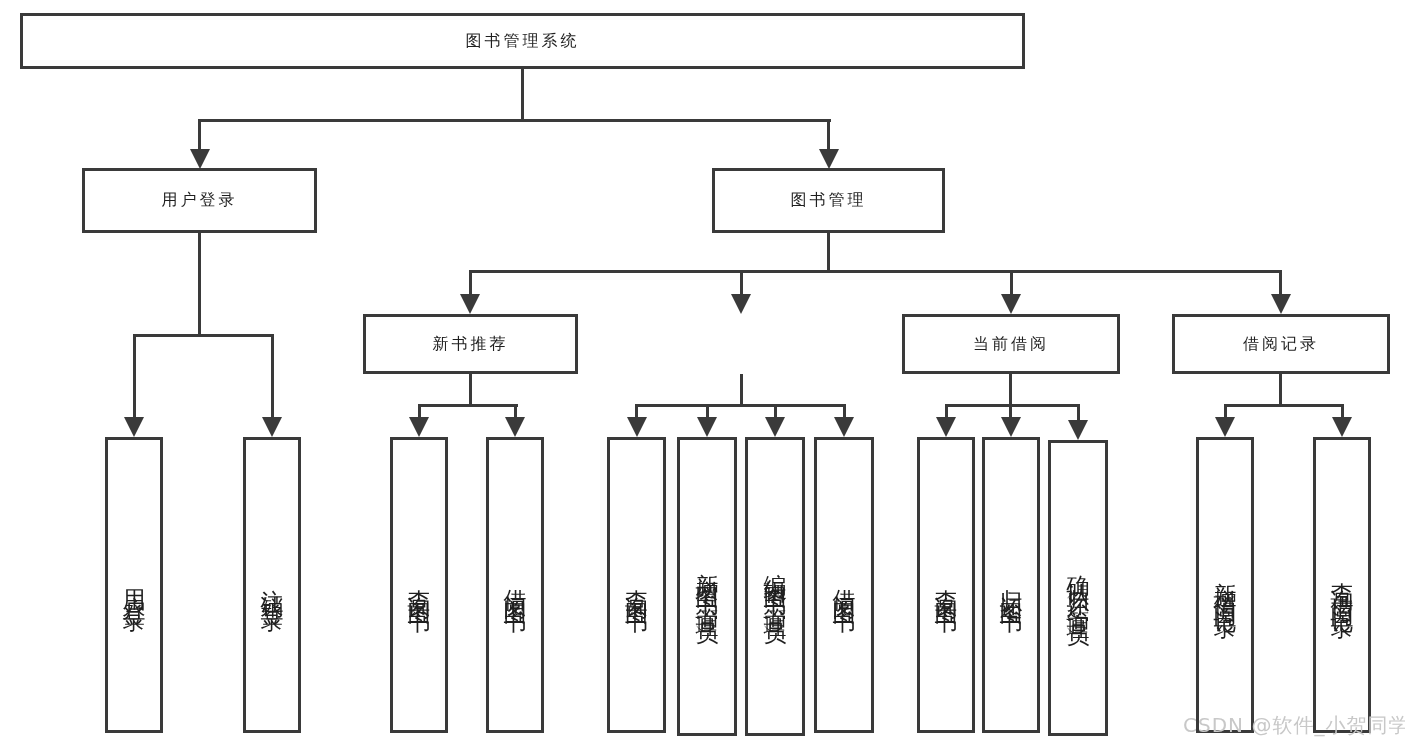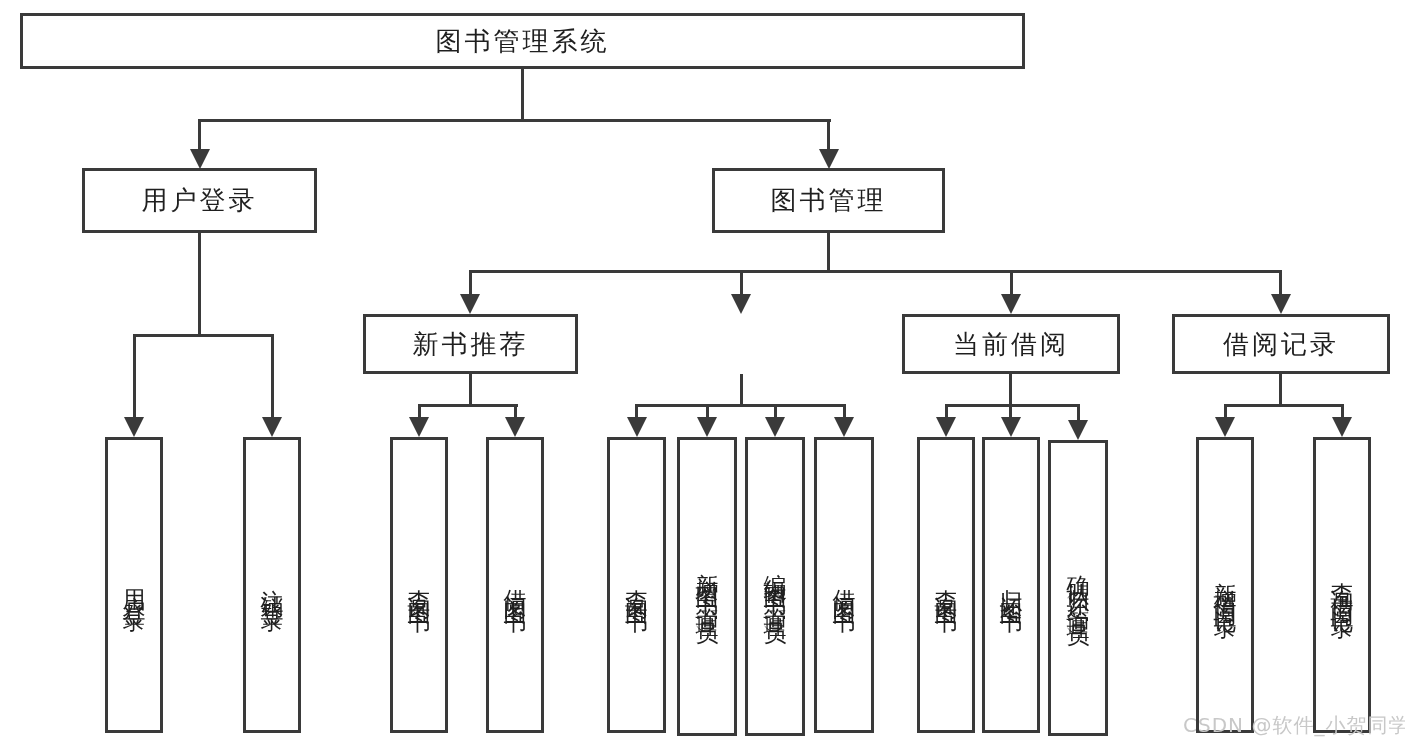--- a/index.html
+++ b/index.html
@@ -1,20 +1,20 @@
 <!DOCTYPE html>
 <html><head>
 <meta charset="utf-8">
 <style>
   html,body{margin:0;padding:0;background:#ffffff;}
   .canvas{position:relative;width:1405px;height:747px;background:#ffffff;overflow:hidden;
           font-family:"DejaVu Sans","Liberation Sans",sans-serif;}
   .node{position:absolute;background:#ffffff;border:3px solid #3a3a3a;box-sizing:border-box;
         display:flex;align-items:center;justify-content:center;color:#1f1f1f;}
-  .node.h{font-size:26px;letter-spacing:3px;font-weight:500;}
+  .node.h{font-size:16px;letter-spacing:3px;font-weight:500;}
   .node.v{font-size:23px;font-weight:500;}
   .node.v span{writing-mode:vertical-rl;text-orientation:mixed;letter-spacing:7px;line-height:1;}
   .vline{position:absolute;width:3px;background:#3a3a3a;}
   .hline{position:absolute;height:3px;background:#3a3a3a;}
   .arr{position:absolute;width:0;height:0;border-left:10px solid transparent;
        border-right:10px solid transparent;border-top:20px solid #3a3a3a;}
   .watermark{position:absolute;left:1183px;top:712px;font-size:20px;color:#c8c8c8;
              letter-spacing:1px;white-space:nowrap;}
 </style>
 </head>

